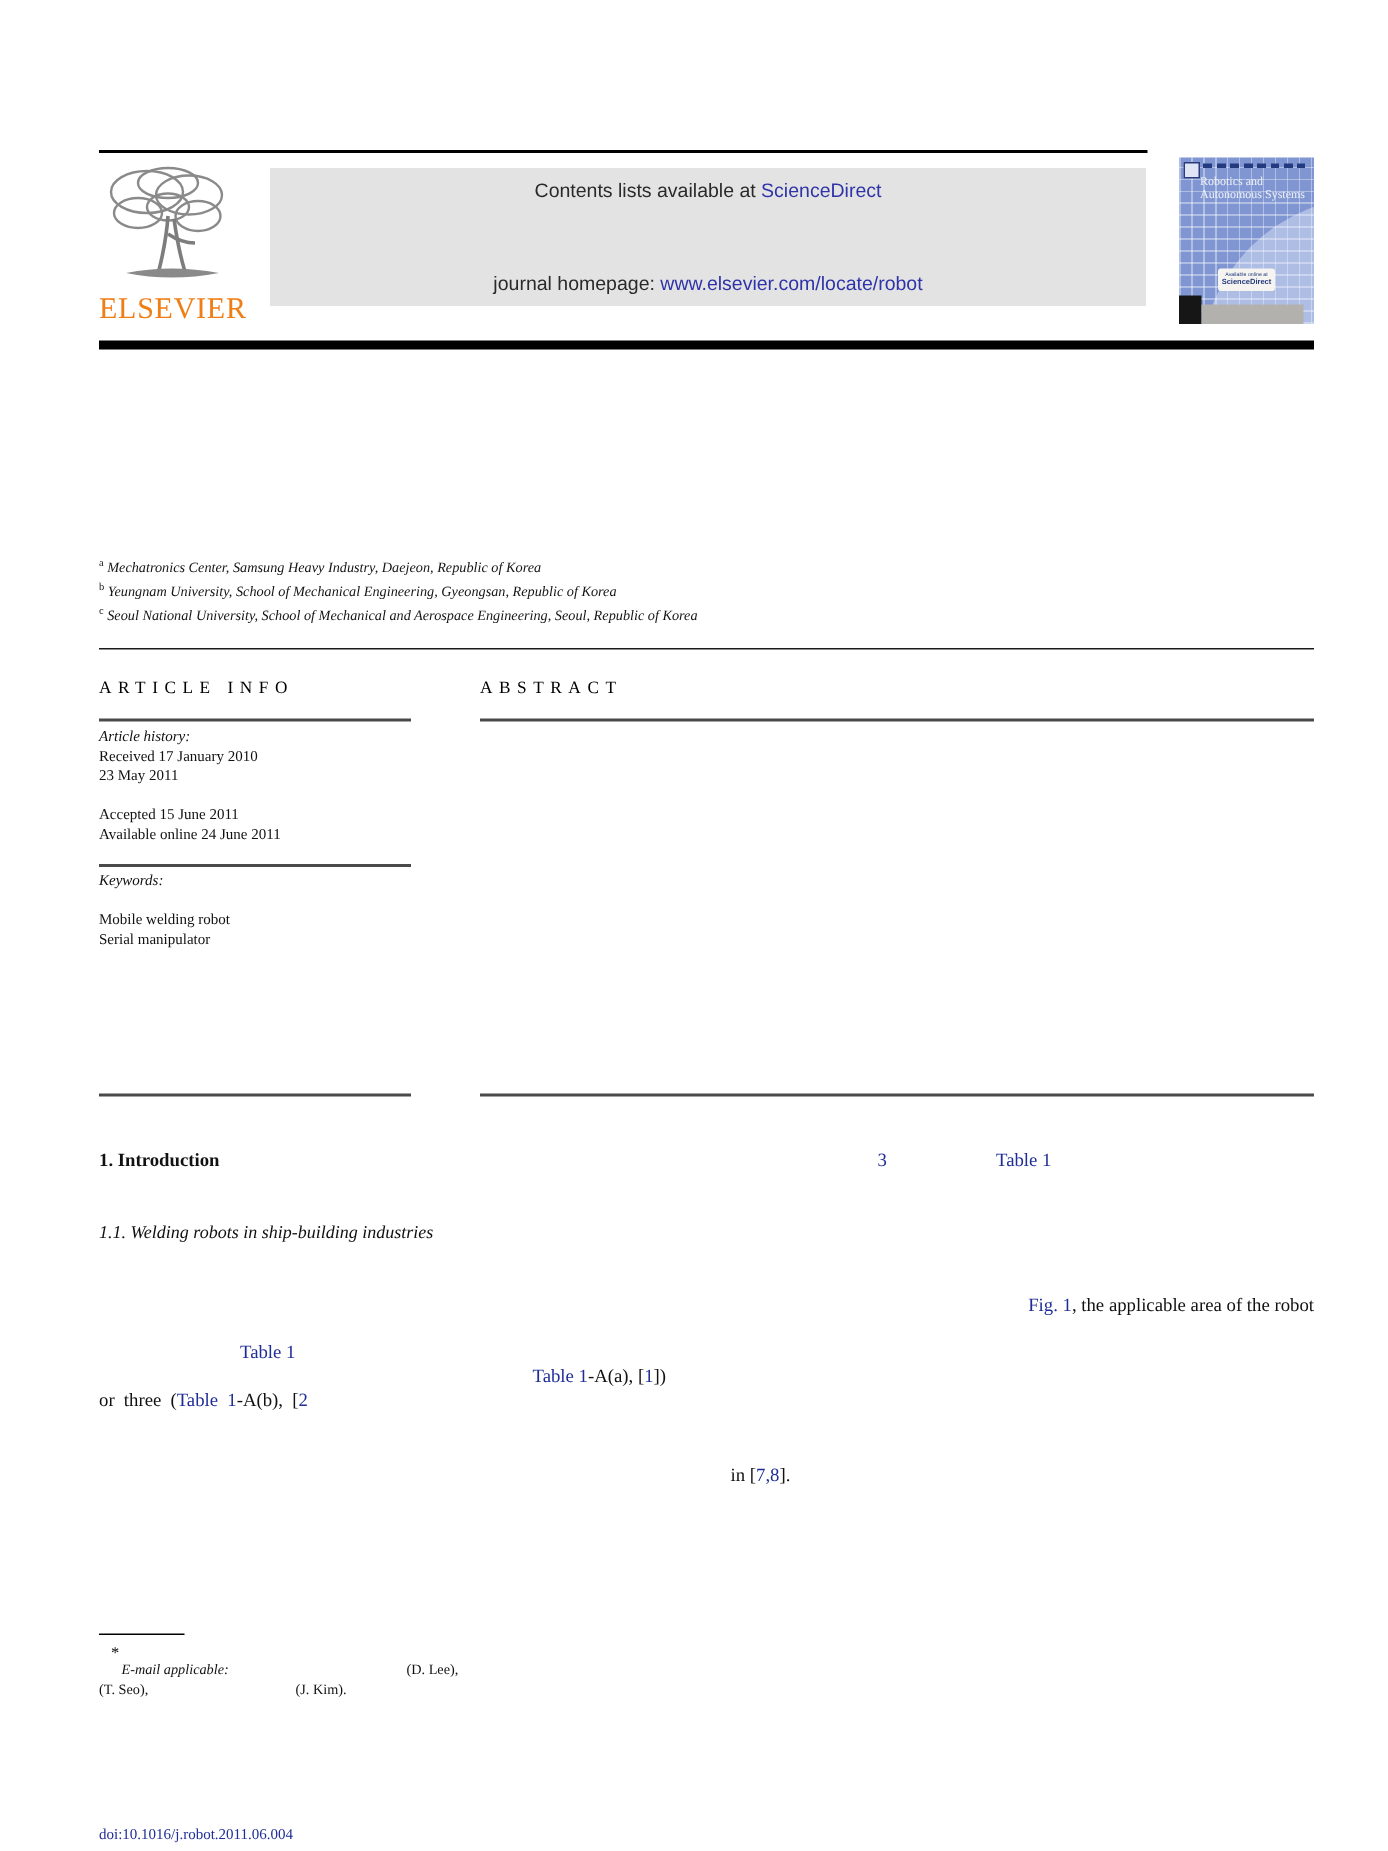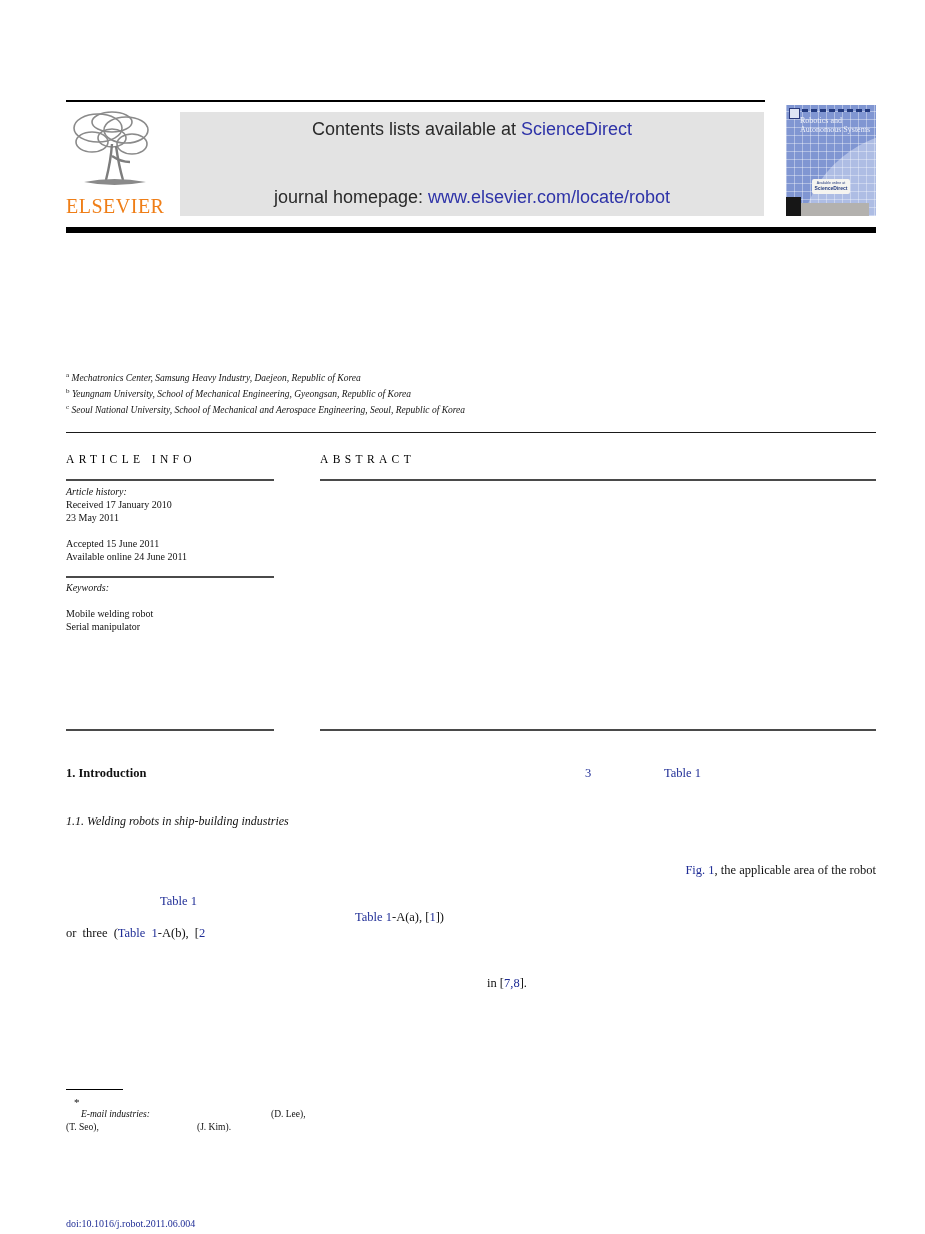--- a/index.html
+++ b/index.html
@@ -5,22 +5,22 @@
   html,body{margin:0;padding:0;background:#ffffff;}
   .page{
     position:relative;width:925px;height:1234px;background:#ffffff;
     font-family:"Liberation Serif", serif;color:#111;overflow:hidden;
   }
   .abs{position:absolute;}
   .rule{background:#000;}
   .rule-gray{background:#4a4a4a;}
   
   .top-rule{left:66px;top:100px;width:699px;height:2px;}
-  .header-box{left:180px;top:112px;width:584px;height:104px;background:#e3e3e3;
-    font-family:"Liberation Sans", sans-serif;font-size:18px;color:#2a2a2a;}
+  .header-box{left:180px;top:112px;width:584px;height:92px;background:#e3e3e3;
+    font-family:"Liberation Sans", sans-serif;font-size:13px;color:#2a2a2a;}
   .hb-line1{position:absolute;top:7px;left:0;width:100%;text-align:center;}
   .hb-line2{position:absolute;bottom:8px;left:0;width:100%;text-align:center;}
   .lnk{color:#2e33a8;text-decoration:none;cursor:pointer;}
   .navy{color:#1f2d96;}
   
   .els-logo{left:66px;top:110px;width:96px;height:108px;text-align:center;}
   .els-word{position:absolute;bottom:0;left:0;width:100%;
     font-family:"Liberation Serif", serif;font-size:20px;color:#ef7e17;letter-spacing:.5px;}
   
   .cover{left:786px;top:105px;width:90px;height:111px;background:#8096d2;overflow:hidden;
@@ -163,19 +163,19 @@
   <div class="abs body-txt" style="left:66px;top:926px;word-spacing:3px;">
     <span>or three (</span><span class="navy">Table 1</span><span>-A(b), [</span><span class="navy">2</span>
   </div>
 
   <div class="abs body-txt" style="left:487px;top:976px;">
     <span>in [</span><span class="navy">7,8</span><span>].</span>
   </div>
 
   <div class="abs fn-rule"></div>
   <div class="abs fn" style="left:74px;top:1096px;font-size:11px;">*</div>
-  <div class="abs fn ital" style="left:81px;top:1109px;">E-mail industries:</div>
+  <div class="abs fn ital" style="left:81px;top:1109px;">E-mail applicable:</div>
   <div class="abs fn" style="left:271px;top:1109px;">(D. Lee),</div>
   <div class="abs fn" style="left:66px;top:1122px;">(T. Seo),</div>
   <div class="abs fn" style="left:197px;top:1122px;">(J. Kim).</div>
   <div class="abs doi navy">doi:10.1016/j.robot.2011.06.004</div>
 
 </div>
 
 </body></html>

